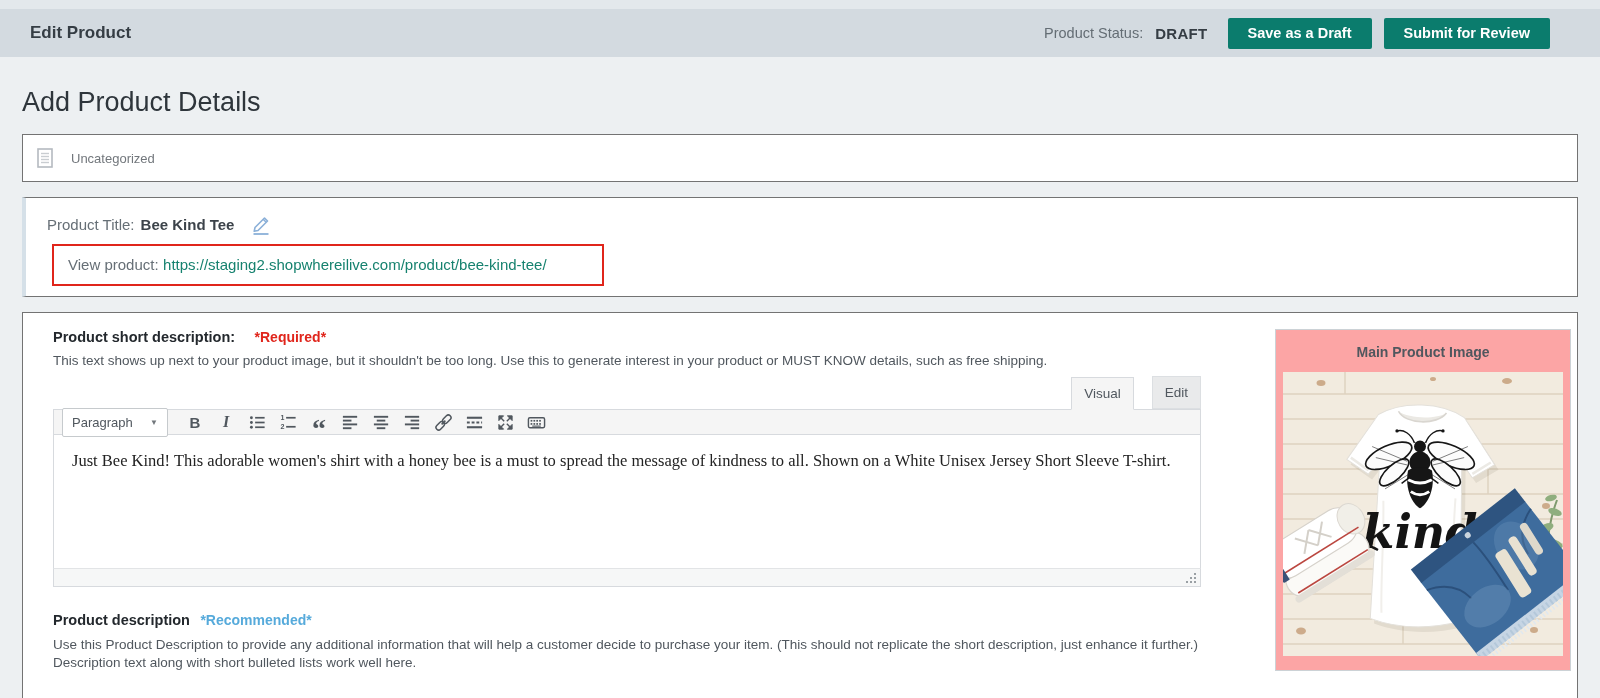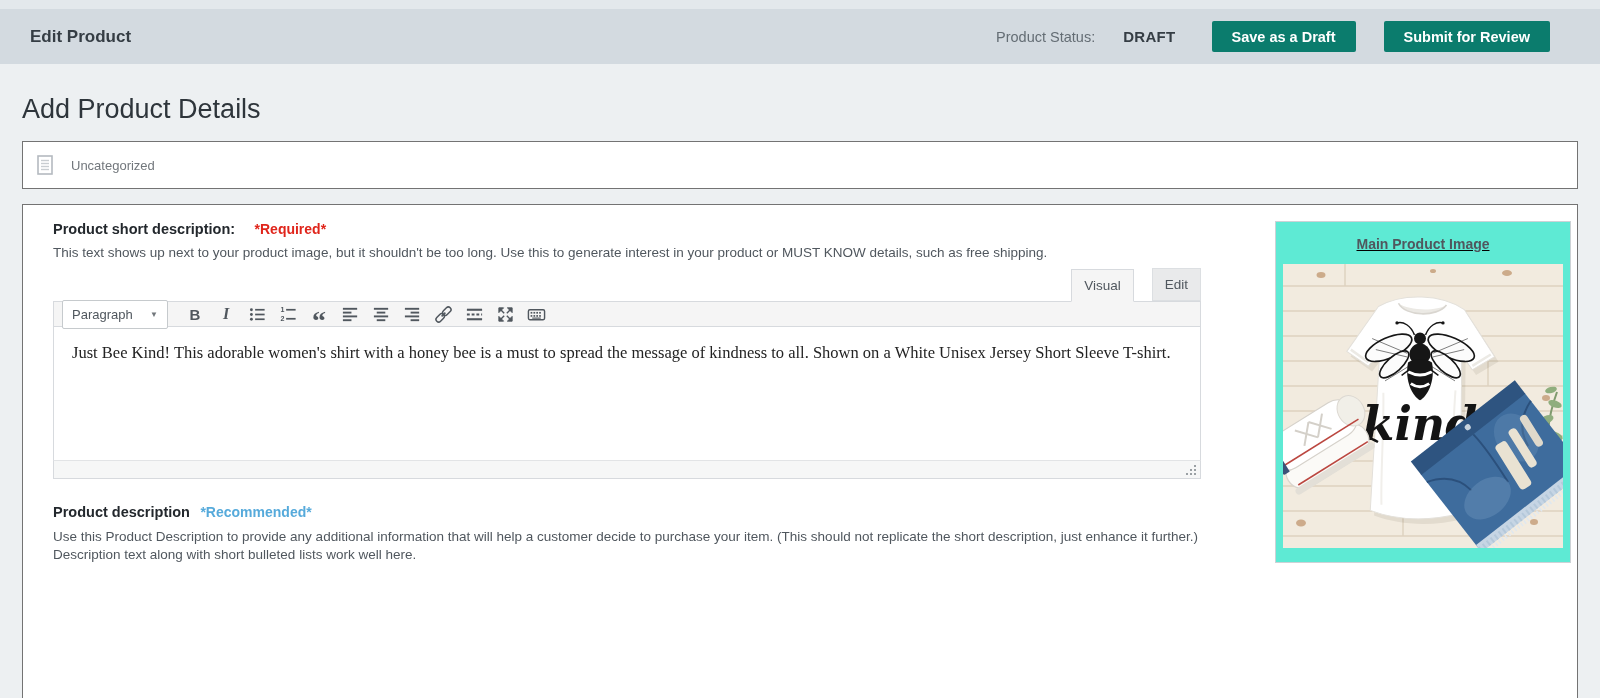--- a/index.html
+++ b/index.html
@@ -1,26 +1,26 @@
 <!DOCTYPE html>
 <html><head>
 <meta charset="utf-8">
 <style>
   * { box-sizing: border-box; margin: 0; padding: 0; }
   html, body { width: 1600px; height: 698px; overflow: hidden; }
   body { font-family: "Liberation Sans", sans-serif; background: #edf0f2; position: relative; }
 
   
   .topbar {
-    height: 64px; background: #d3dae0; border-top: 9px solid #e3e8ec;
+    height: 57px; background: #d3dae0; border-top: 9px solid #e3e8ec;
     display: flex; align-items: center; justify-content: space-between;
     padding: 0 50px 0 30px;
   }
   .topbar-title { font-size: 17px; font-weight: 600; color: #353d44; }
-  .topbar-right { display: flex; align-items: center; gap: 28px; }
+  .topbar-right { display: flex; align-items: center; gap: 12px; }
   .status-label { font-size: 14.5px; color: #646d74; }
   .status-value { font-size: 15px; font-weight: 700; color: #353d44; margin-right: 8px; letter-spacing: .3px; }
   .btn-teal {
     background: #0b7c6d; color: #fff; border: none; border-radius: 2px;
     height: 31px; padding: 0 20px; font-size: 14.5px; font-weight: 600;
     font-family: "Liberation Sans", sans-serif; cursor: pointer;
   }
 
   
   .page { padding: 0 22px; }
@@ -84,21 +84,21 @@
     margin-top: -1px; height: 19px; display: flex; justify-content: flex-end; align-items: center; padding: 0 3px;
   }
 
   .desc-section { margin-top: 24px; }
   .desc-helper { font-size: 13.5px; color: #50575e; margin-top: 8px; width: 1500px; }
   .desc-helper2 { font-size: 13.5px; color: #50575e; margin-top: 3px; }
 
   
   .image-panel {
     position: absolute; top: 16px; left: 1252px; width: 296px; height: 342px;
-    background: #5eead4; border: 1px solid #ccd2d6; text-decoration: underline;
+    background: #fca5a5; border: 1px solid #ccd2d6;
   }
   .image-panel-title { text-align: center; font-size: 14px; font-weight: 700; color: #50575e; padding: 14px 0 12px; }
   .product-image { display: block; margin: 0 auto; }
 </style>
 </head>
 <body>
 
 <div class="topbar">
   <div class="topbar-title">Edit Product</div>
   <div class="topbar-right">
@@ -118,20 +118,37 @@
         <rect x="1" y="1" width="14" height="18" fill="#fff" stroke="#b5bac0" stroke-width="1.6"></rect>
         <line x1="4" y1="5.5" x2="12" y2="5.5" stroke="#c9cdd1" stroke-width="1.4"></line>
         <line x1="4" y1="8.5" x2="12" y2="8.5" stroke="#c9cdd1" stroke-width="1.4"></line>
         <line x1="4" y1="11.5" x2="12" y2="11.5" stroke="#c9cdd1" stroke-width="1.4"></line>
         <line x1="4" y1="14.5" x2="12" y2="14.5" stroke="#c9cdd1" stroke-width="1.4"></line>
       </svg>
     </span>
     <span class="category-label">Uncategorized</span>
   </div>
 
+  <div class="card title-card">
+    <div class="title-row">
+      <span>Product Title:</span>
+      <span class="title-value">Bee Kind Tee</span>
+      <span class="pencil">
+        <svg width="22" height="22" viewBox="0 0 22 22" fill="none">
+          <path d="M5 14.5 L14.5 5 L17.5 8 L8 17.5 L4.2 18.3 Z" stroke="#8bb0d8" stroke-width="1.6" stroke-linejoin="round"></path>
+          <line x1="13.2" y1="6.3" x2="16.2" y2="9.3" stroke="#8bb0d8" stroke-width="1.6"></line>
+          <line x1="3.5" y1="21" x2="18.5" y2="21" stroke="#8bb0d8" stroke-width="1.8"></line>
+        </svg>
+      </span>
+    </div>
+    <div class="view-annotation">
+      <span class="view-label">View product:</span>
+      <a class="view-link">https://staging2.shopwhereilive.com/product/bee-kind-tee/</a>
+    </div>
+  </div>
 
   <div class="card form-card">
 
     <div>
       <span class="field-label">Product short description:</span>
       <span class="badge-required">*Required*</span>
     </div>
     <div class="helper">This text shows up next to your product image, but it shouldn't be too long. Use this to generate interest in your product or MUST KNOW details, such as free shipping.</div>
 
     <div class="editor-wrap">

